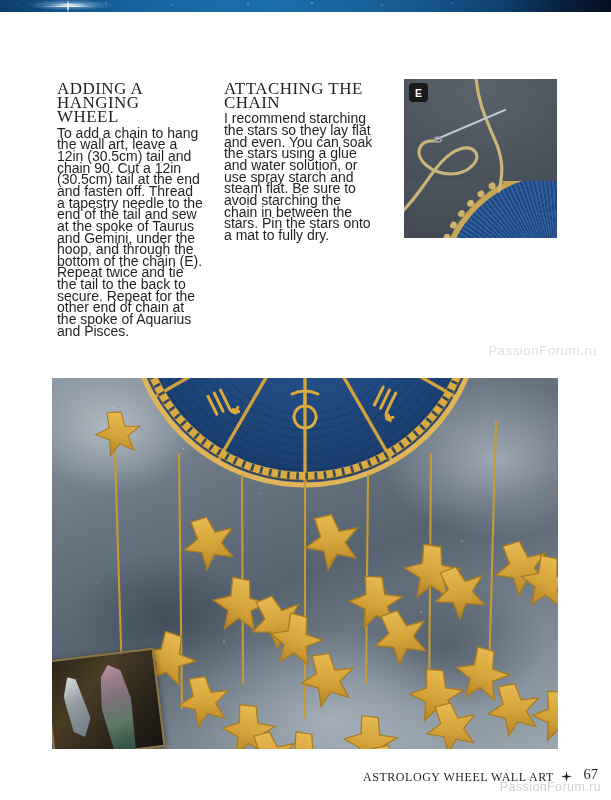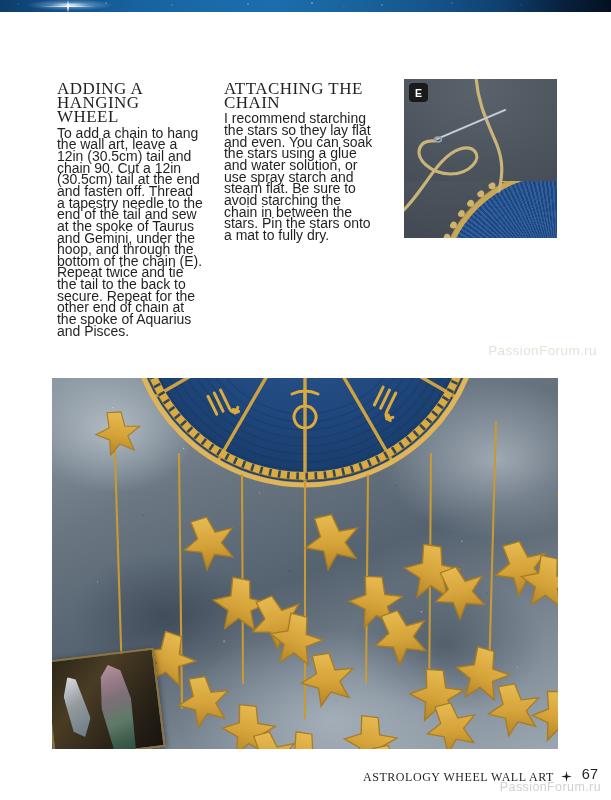--- a/index.html
+++ b/index.html
@@ -218,21 +218,21 @@
     letter-spacing: 0.55px;
     color: #231f20;
   }
   #footer .fstar {
     position: absolute; right: 39px; top: 1px;
     width: 11px; height: 11px;
     color: #231f20;
   }
   #footer .fpage {
     position: absolute; right: 13px; top: -4px;
-    font-family: Liberation Sans, sans-serif;
+    font-family: Liberation Serif, serif;
     font-size: 14.5px;
     color: #231f20;
   }
 
   
   .wm {
     position: absolute;
     font-family: "Liberation Sans", sans-serif;
     font-weight: 400;
     color: rgba(140,140,140,.34);

